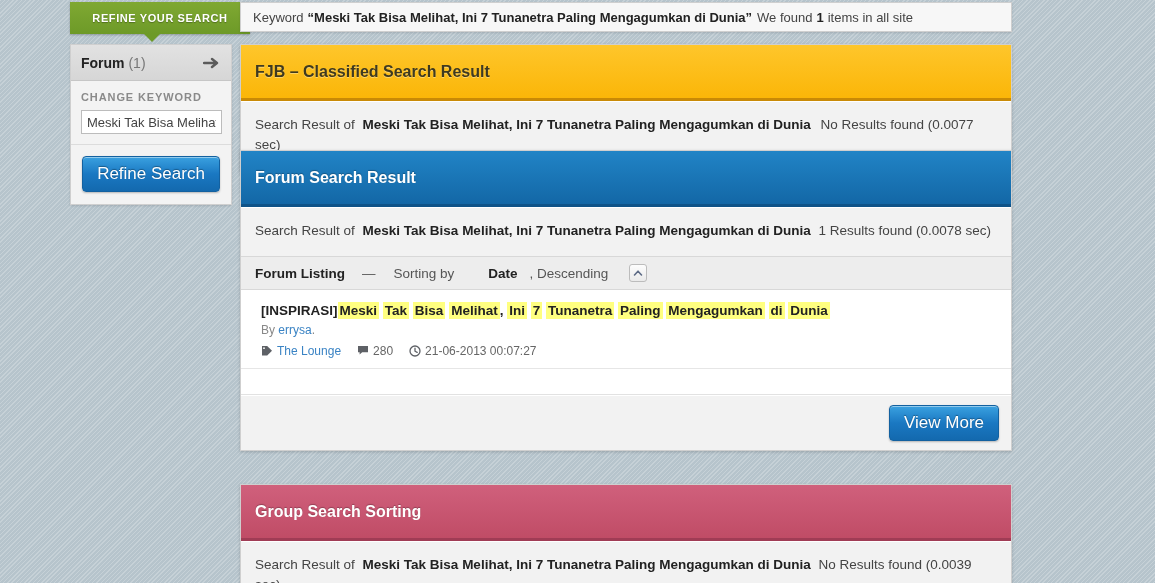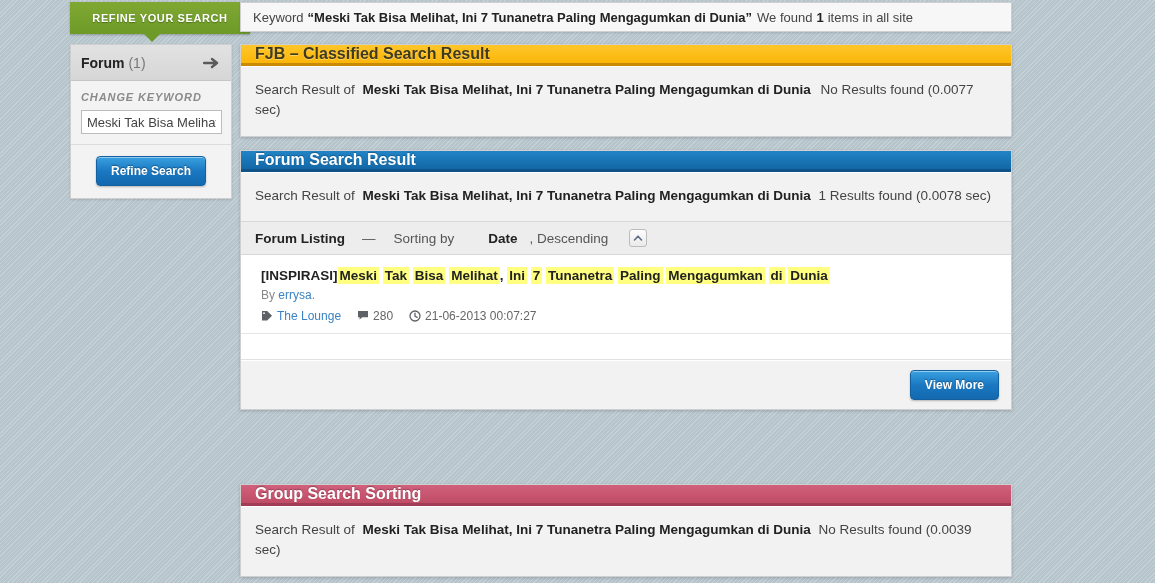--- a/index.html
+++ b/index.html
@@ -106,21 +106,20 @@
   .sidebar-body {
     padding: 10px 10px 0 10px;
     background: #f3f3f3;
   }
   .change-keyword-label {
     font-size: 11px;
     font-weight: bold;
     letter-spacing: 0.9px;
     color: #8a8a8a;
     margin-bottom: 7px;
-    font-style: italic;
   }
   .keyword-input {
     width: 141px;
     height: 24px;
     border: 1px solid #bcbcbc;
     background: #ffffff;
     font-family: "Liberation Sans", sans-serif;
     font-size: 13px;
     color: #444;
     padding: 0 5px;
@@ -133,43 +132,43 @@
     padding: 11px 0 12px 0;
     text-align: center;
     background: #f3f3f3;
   }
   .btn-blue {
     display: inline-block;
     background: linear-gradient(180deg,#3aa1e0 0%, #1a78c2 50%, #1369ae 100%);
     border: 1px solid #1361a0;
     border-radius: 4px;
     color: #ffffff;
-    font-size: 12px;
-    font-weight: bold;
+    font-size: 17px;
+    font-weight: normal;
     padding: 7px 14px;
     text-shadow: 0 -1px 1px rgba(0,0,0,0.35);
     box-shadow: inset 0 1px 0 rgba(255,255,255,0.45), 0 1px 2px rgba(0,0,0,0.25);
     cursor: pointer;
     font-family: "Liberation Sans", sans-serif;
   }
 
   
   .panel {
     position: absolute;
     left: 240px;
     width: 772px;
     background: #ffffff;
     border: 1px solid #cfcfcf;
     box-sizing: border-box;
     box-shadow: 0 1px 3px rgba(0,0,0,0.18);
   }
   .panel-header {
-    height: 21px;
-    display: flex;
-    align-items: flex-end;
+    height: 56px;
+    display: flex;
+    align-items: center;
     padding: 0 14px;
     box-sizing: border-box;
     font-size: 16px;
     font-weight: bold;
   }
   .panel-header.fjb {
     background: linear-gradient(180deg,#fec62b 0%, #fbb608 100%);
     color: #3f3a20;
     border-bottom: 3px solid #c98a06;
     text-shadow: 0 1px 0 rgba(255,255,255,0.35);

